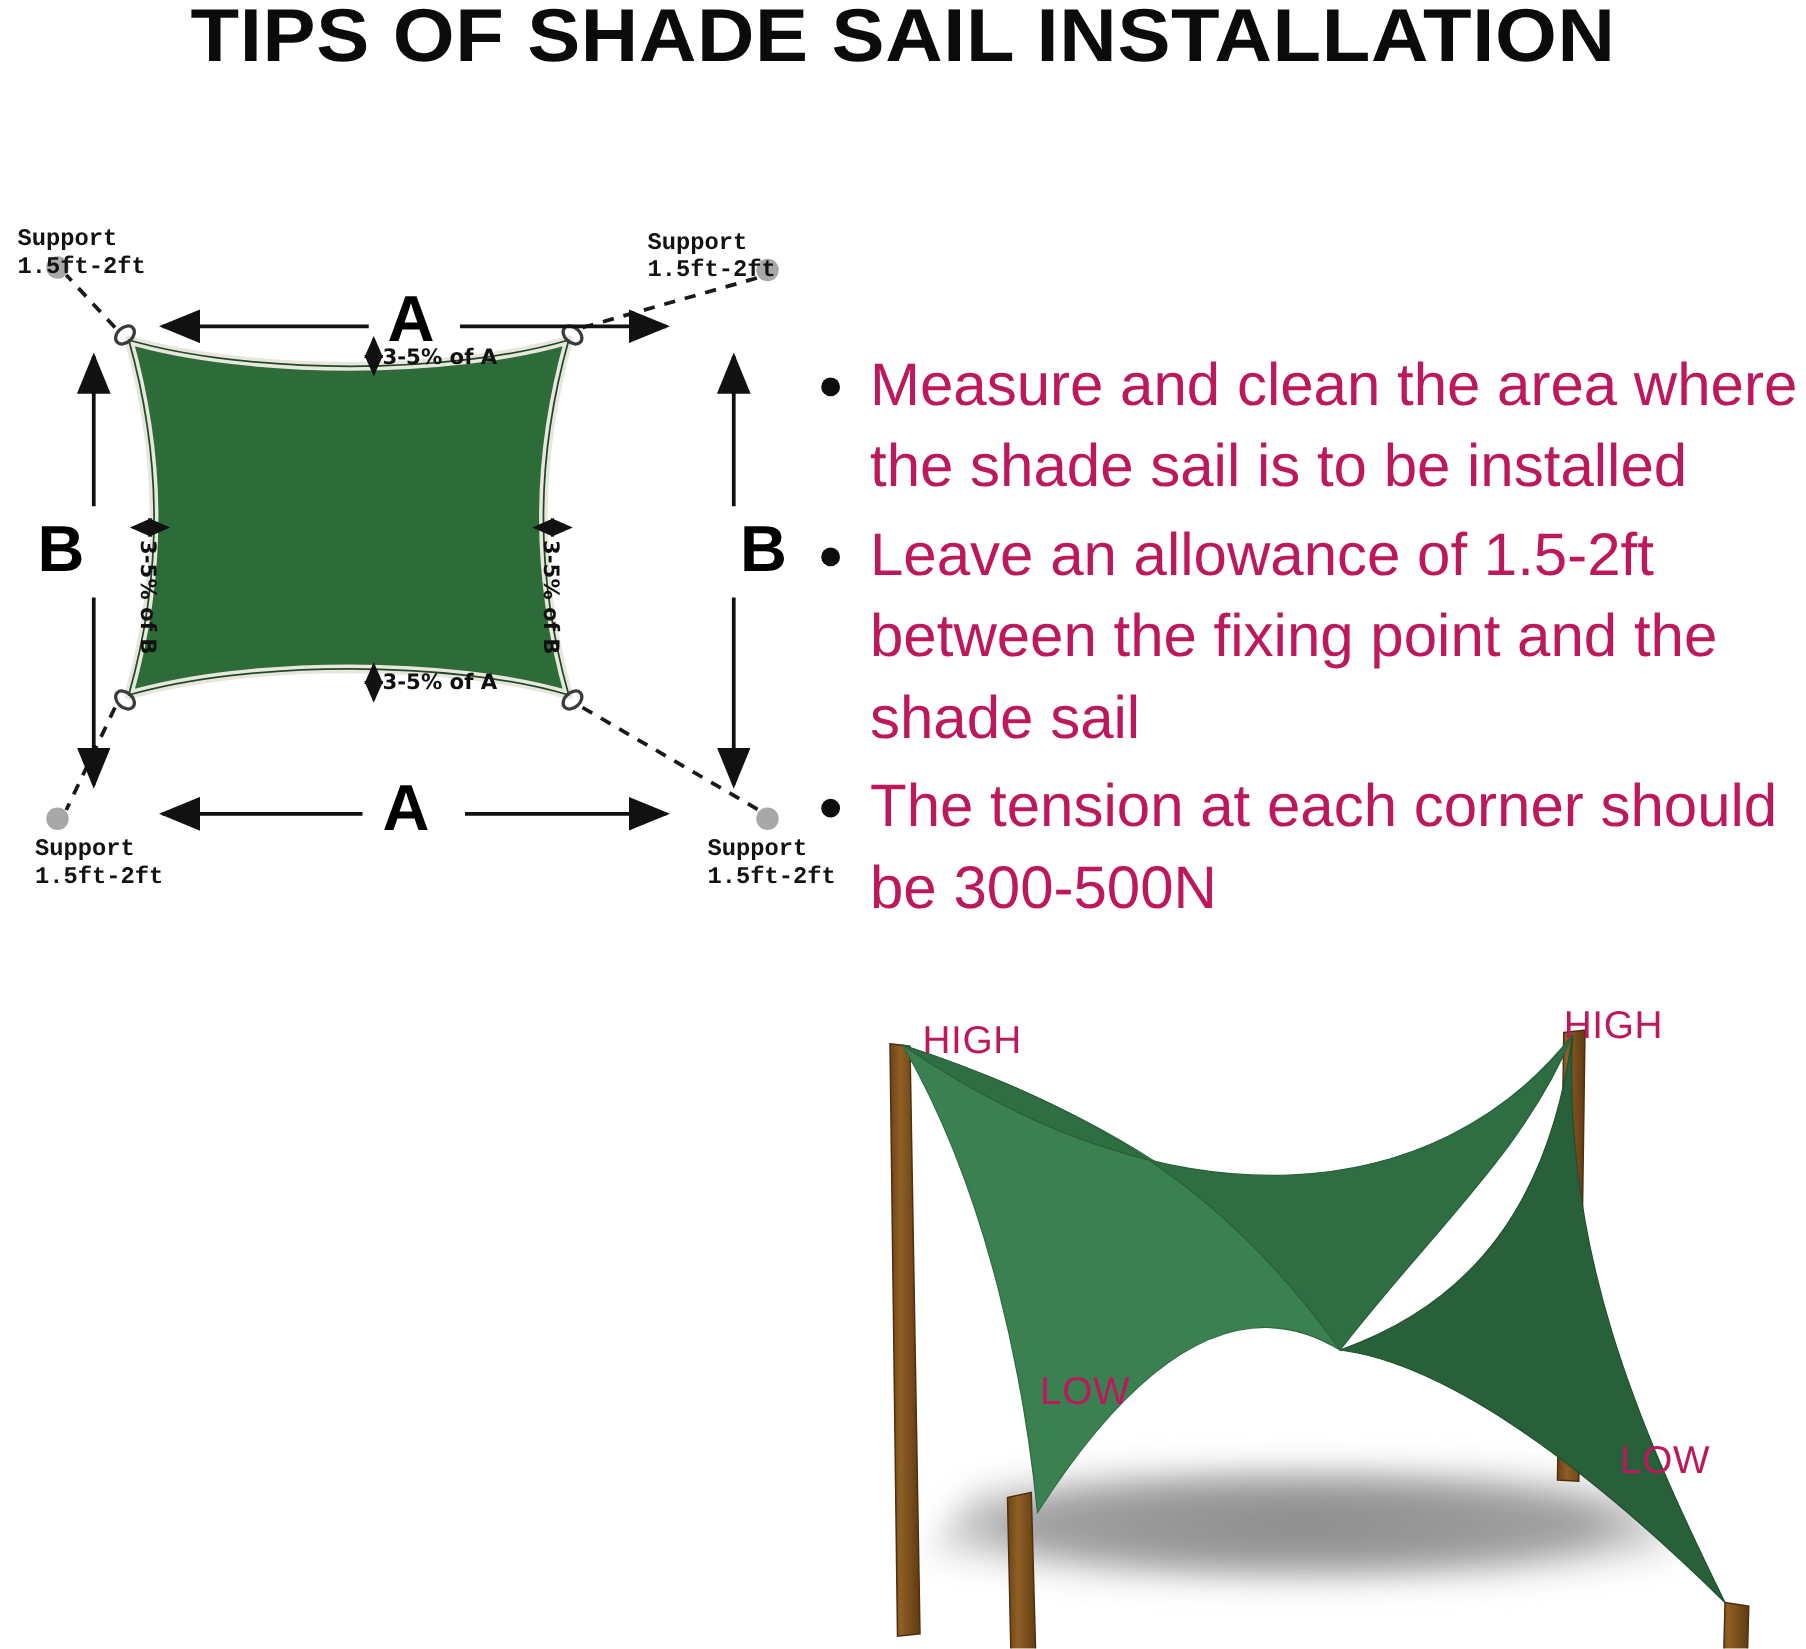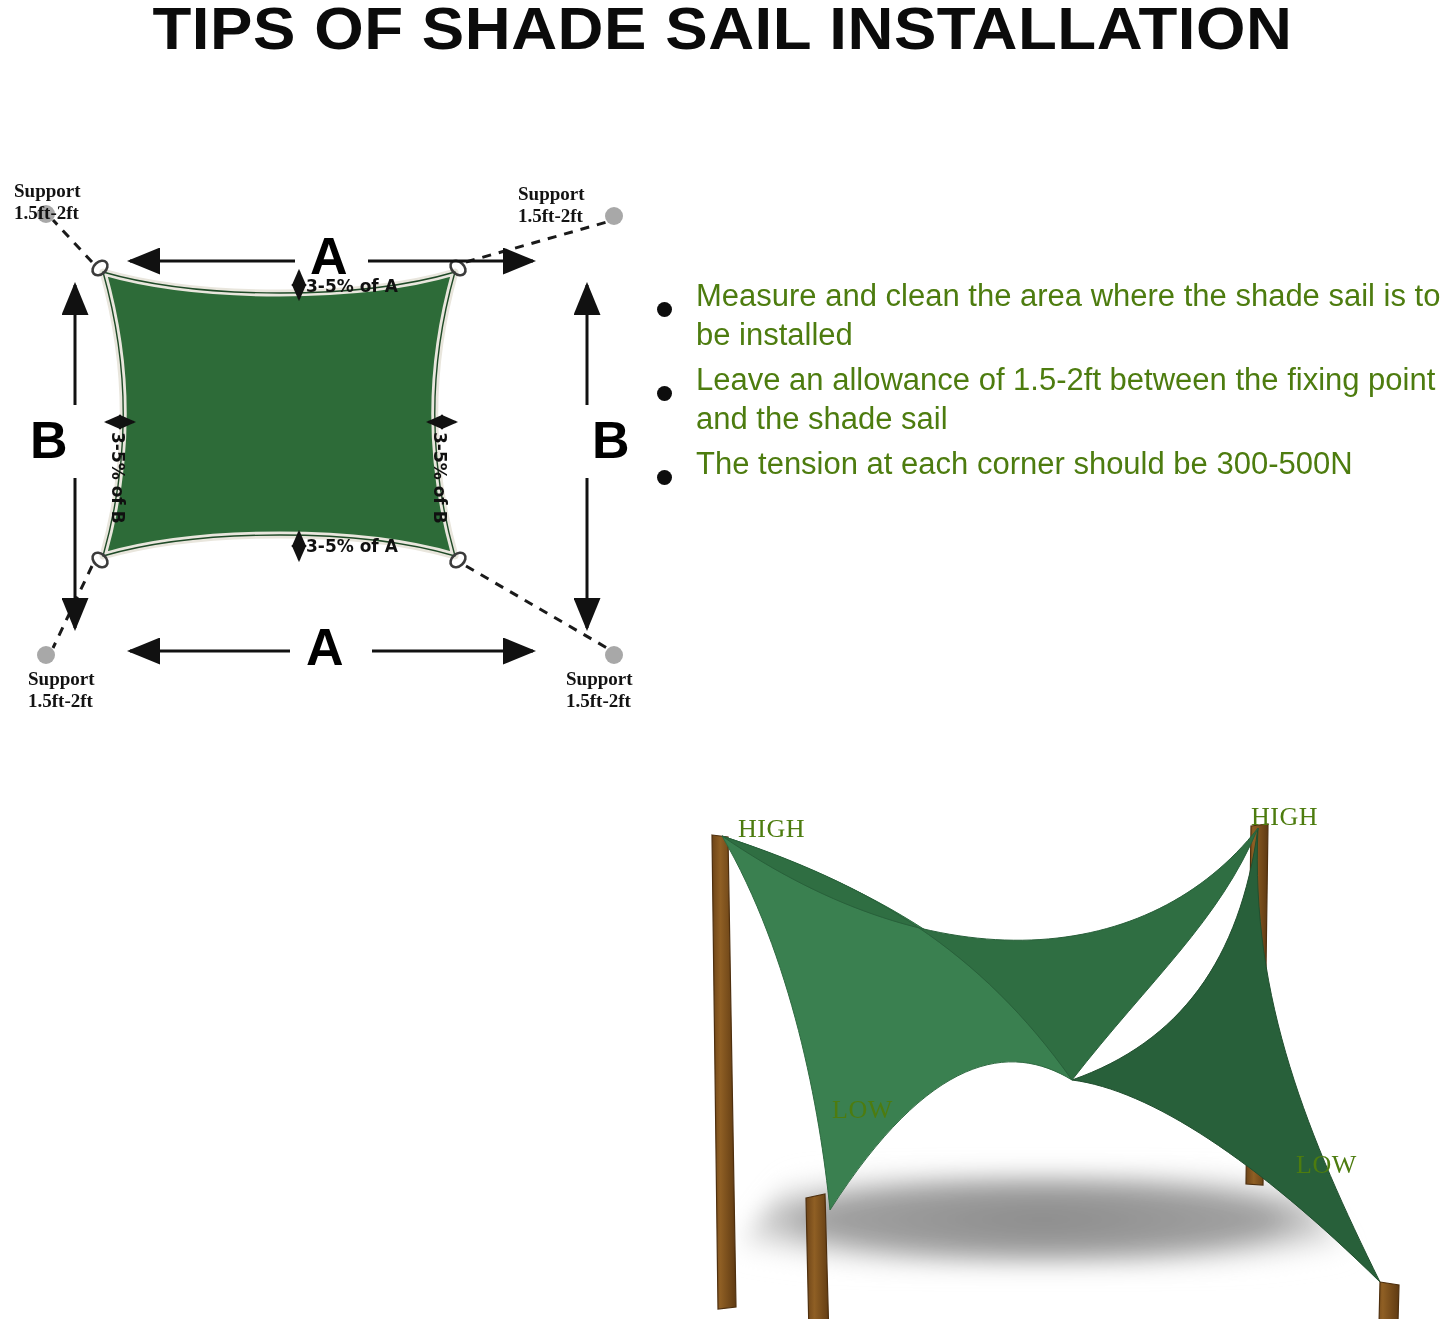--- a/index.html
+++ b/index.html
@@ -43,21 +43,21 @@
     position: absolute;
     left: 0;
     top: 160px;
     width: 660px;
     height: 560px;
   }
   #sail-diagram svg { display: block; }
 
   .support-label {
     position: absolute;
-    font-family: Liberation Serif, serif;
+    font-family: Liberation Mono, monospace;
     font-weight: 700;
     font-size: 19px;
     line-height: 22px;
     color: #131313;
     white-space: nowrap;
   }
   .support-label .l2 { display: block; }
 
   .dim-letter {
     position: absolute;
@@ -85,23 +85,23 @@
     position: absolute;
     list-style: none;
     margin: 0;
     padding: 0;
   }
   .bullet-item {
     position: relative;
     padding-left: 41px;
     margin: 0 0 6px 0;
     font-family: "Liberation Sans", "DejaVu Sans", sans-serif;
-    font-size: 31px;
-    line-height: 39px;
-    color: #4d7c0f;
+    font-size: 48px;
+    line-height: 65px;
+    color: #be185d;
   }
   .bullet-item::before {
     content: "";
     position: absolute;
     left: 2px;
     top: 26px;
     width: 15px;
     height: 15px;
     border-radius: 50%;
     background: #0d0d0d;
@@ -123,24 +123,24 @@
     position: absolute;
     left: 680px;
     top: 780px;
     width: 765px;
     height: 539px;
   }
   #hyperbolic-diagram svg { display: block; }
 
   .hl-label {
     position: absolute;
-    font-family: Liberation Serif, serif;
-    font-size: 26px;
+    font-family: Liberation Sans, sans-serif;
+    font-size: 31px;
     letter-spacing: 0.5px;
-    color: #4d7c0f;
+    color: #be185d;
     white-space: nowrap;
   }
 </style>
 </head>
 <body>
 
 <div id="page">
 
   <div id="title">TIPS OF SHADE SAIL INSTALLATION</div>
 

